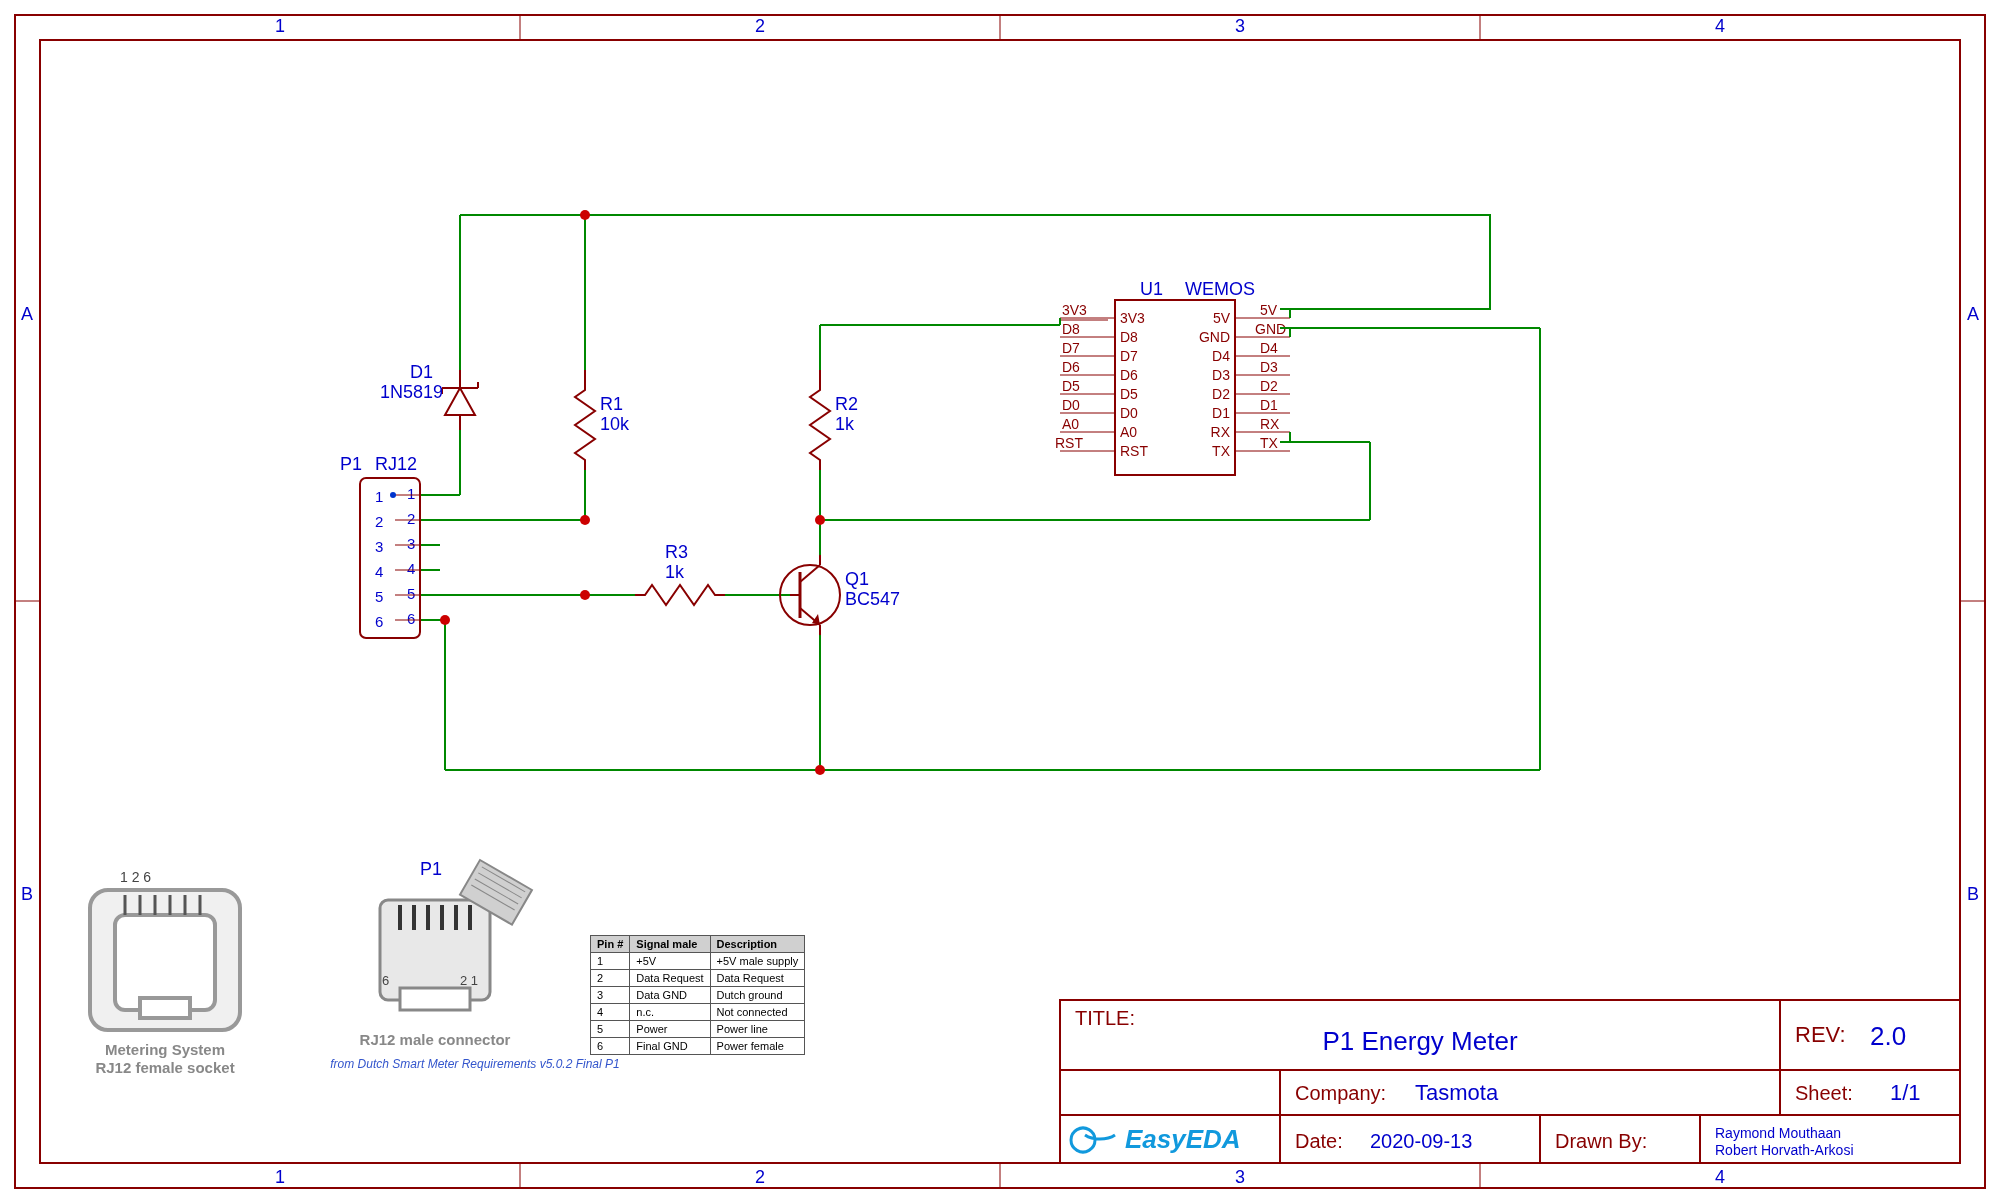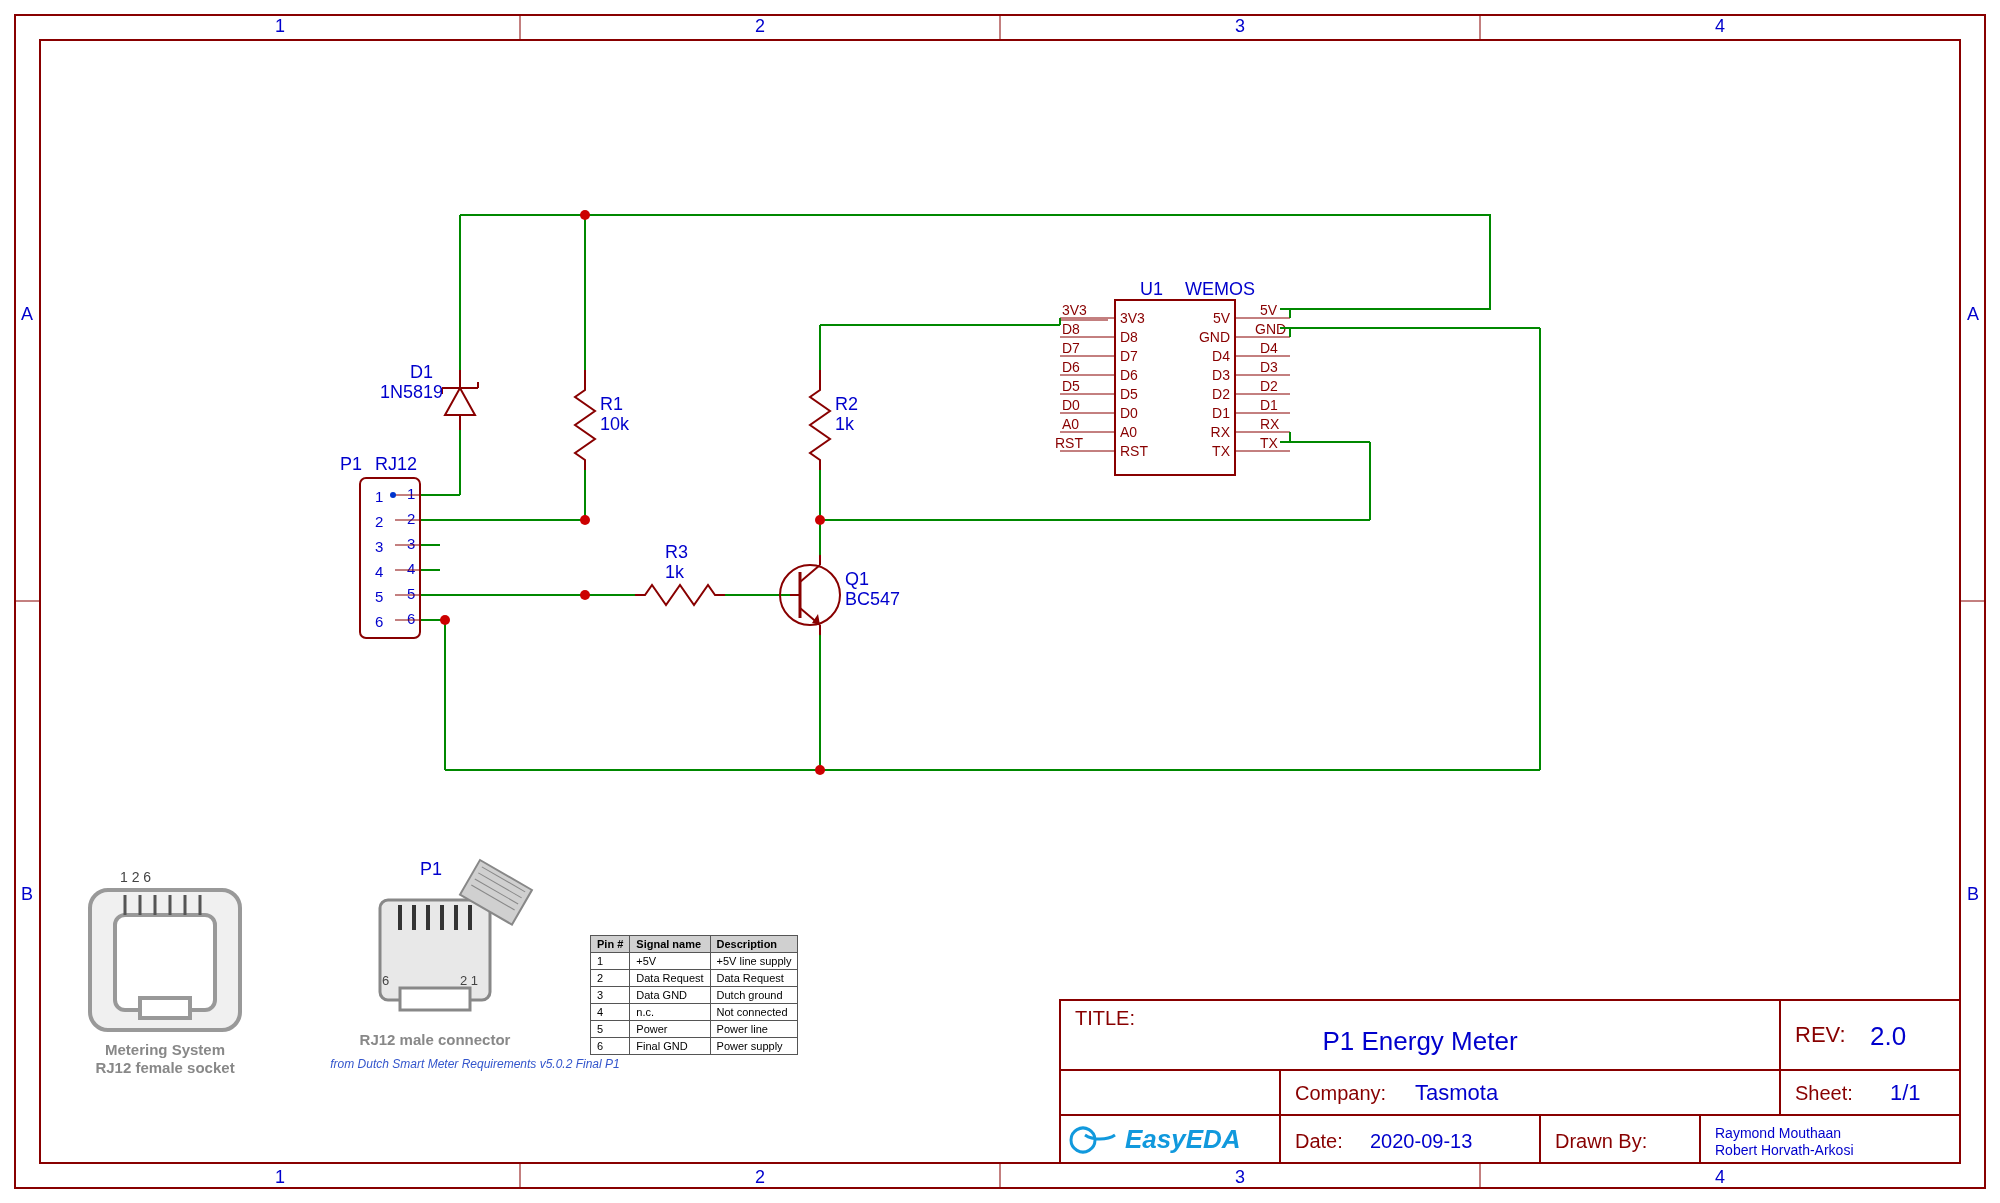--- a/index.html
+++ b/index.html
@@ -280,27 +280,27 @@
     <text x="100" y="115" font-size="13" fill="#444">2 1</text>
     <text x="75" y="175" font-size="15" fill="#888" text-anchor="middle" font-weight="bold">RJ12 male connector</text>
     <text x="115" y="198" font-size="12" fill="#3355cc" font-style="italic" text-anchor="middle">from Dutch Smart Meter Requirements v5.0.2 Final P1</text>
   </g>
 
   <foreignObject x="590" y="935" width="330" height="170">
     <table xmlns="http://www.w3.org/1999/xhtml" class="pin-table">
       <tbody>
           <tr>
         <th>Pin #</th>
-        <th>Signal name</th>
+        <th>Signal male</th>
         <th>Description</th>
       </tr>
       <tr>
             <td>1</td>
             <td>+5V</td>
-            <td>+5V line supply</td>
+            <td>+5V male supply</td>
           </tr>
       <tr>
             <td>2</td>
             <td>Data Request</td>
             <td>Data Request</td>
           </tr>
       <tr>
             <td>3</td>
             <td>Data GND</td>
             <td>Dutch ground</td>
@@ -311,21 +311,21 @@
             <td>Not connected</td>
           </tr>
       <tr>
             <td>5</td>
             <td>Power</td>
             <td>Power line</td>
           </tr>
       <tr>
             <td>6</td>
             <td>Final GND</td>
-            <td>Power supply</td>
+            <td>Power female</td>
           </tr>
     </tbody>
       </table>
   </foreignObject>
 
   <g>
     <rect x="1060" y="1000" width="900" height="163" class="brown-stroke" stroke-width="2" fill="#fff"></rect>
     <line x1="1060" y1="1070" x2="1960" y2="1070" class="brown-stroke" stroke-width="2"></line>
     <line x1="1060" y1="1115" x2="1960" y2="1115" class="brown-stroke" stroke-width="2"></line>
     <line x1="1780" y1="1000" x2="1780" y2="1115" class="brown-stroke" stroke-width="2"></line>

